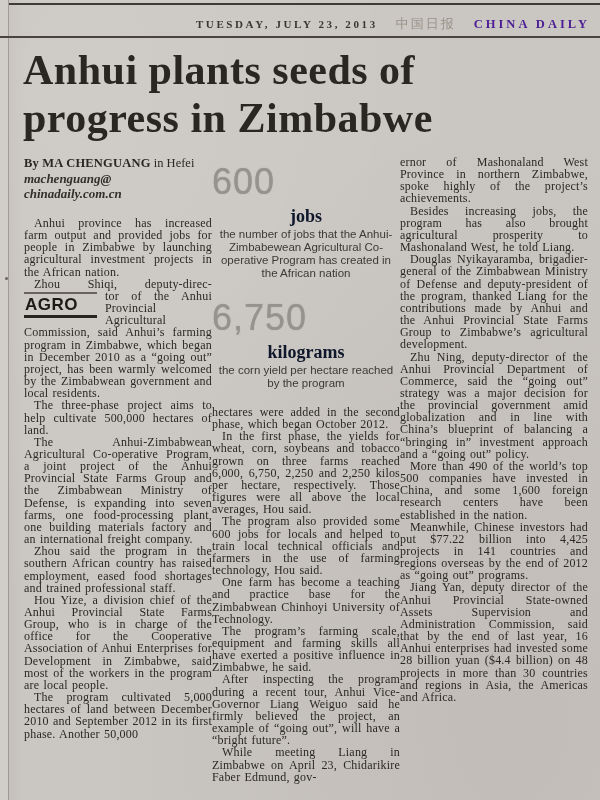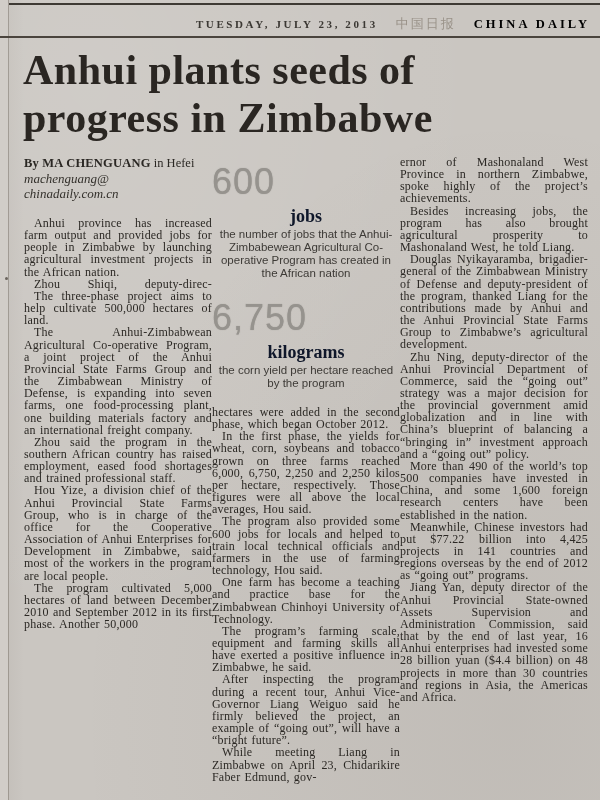--- a/index.html
+++ b/index.html
@@ -17,34 +17,34 @@
   .edge-line{position:absolute;left:8px;top:0;bottom:0;width:1px;background:rgba(90,80,70,0.35);}
   .edge-strip{position:absolute;left:0;top:0;bottom:0;width:8px;background:#d1cdc8;}
   .speck{position:absolute;left:5px;top:277px;width:3px;height:3px;border-radius:50%;background:#6b655e;}
 
   
   .rule-top{position:absolute;top:3px;left:9px;right:0;height:2px;background:#3e3a34;}
   .rule-bottom{position:absolute;top:36px;left:0;right:0;height:2px;background:#4a443d;}
   .masthead{position:absolute;top:15px;right:10px;display:flex;align-items:baseline;gap:18px;}
   .mh-date{font-weight:bold;font-size:11px;letter-spacing:2.6px;color:#3b3833;}
   .mh-cn{font-size:13px;letter-spacing:2px;color:#999288;}
-  .mh-name{font-weight:bold;font-size:12.5px;letter-spacing:3px;color:#000000;}
+  .mh-name{font-weight:bold;font-size:12.5px;letter-spacing:3px;color:#4c1d95;}
 
   
   .headline{position:absolute;left:23px;top:46px;right:14px;
     font-weight:bold;font-size:42px;line-height:48px;letter-spacing:0.5px;color:#2a2622;}
   .headline .hl-line{white-space:nowrap;}
 
   
   .cols{position:absolute;left:24px;right:12px;top:156px;height:642px;display:flex;overflow:hidden;}
   .col{flex:1 1 0;overflow:hidden;}
 
   .byline{font-size:12.5px;margin-bottom:1px;}
   .byline b{letter-spacing:0.2px;}
-  .email{font-style:italic;font-size:13px;line-height:14.5px;margin-bottom:16px;color:#33302b;}
+  .email{font-style:italic;font-size:13px;line-height:14.5px;margin-bottom:16px;color:#33302b;font-weight:bold;}
 
   .para{margin:0;text-align:justify;text-indent:10px;
     font-size:12px;line-height:12.15px;letter-spacing:0.2px;word-spacing:1px;}
   .para.noindent{text-indent:0;}
   .para.stretch{text-align-last:justify;}
 
   .agro-badge{float:left;width:72px;margin:2px 8px 1px 0;padding:1px 0 1px 1px;
     font-family:"Liberation Sans", sans-serif;font-weight:bold;font-size:17px;line-height:19px;
     letter-spacing:0.5px;color:#1c1a17;text-indent:0;
     border-top:2px solid #6a645d;border-bottom:3px solid #262420;}
@@ -86,20 +86,21 @@
     <div class="byline">
       <b>By MA CHENGUANG</b><span> in Hefei</span>
     </div>
     <div class="email">
       <div>machenguang@</div>
       <div>chinadaily.com.cn</div>
     </div>
     <div>
         <p class="para">Anhui province has increased farm output and provided jobs for people in Zimbabwe by launching agricultural investment projects in the African nation.</p>
         <p class="para stretch">Zhou Shiqi, deputy-direc-</p>
+        <p class="para noindent"><span class="agro-badge">AGRO</span>tor of the Anhui Provincial Agricultural Commission, said Anhui’s farming program in Zimbabwe, which began in December 2010 as a “going out” project, has been warmly welcomed by the Zimbabwean government and local residents.</p>
         <p class="para">The three-phase project aims to help cultivate 500,000 hectares of land.</p>
         <p class="para">The Anhui-Zimbabwean Agricultural Co-operative Program, a joint project of the Anhui Provincial State Farms Group and the Zimbabwean Ministry of Defense, is expanding into seven farms, one food-processing plant, one building materials factory and an international freight company.</p>
         <p class="para">Zhou said the program in the southern African country has raised employment, eased food shortages and trained professional staff.</p>
         <p class="para">Hou Yize, a division chief of the Anhui Provincial State Farms Group, who is in charge of the office for the Cooperative Association of Anhui Enterprises for Development in Zimbabwe, said most of the workers in the program are local people.</p>
         <p class="para">The program cultivated 5,000 hectares of land between December 2010 and September 2012 in its first phase. Another 50,000</p>
       </div>
   </div>
 
   <div class="col">
     <div class="stats">

